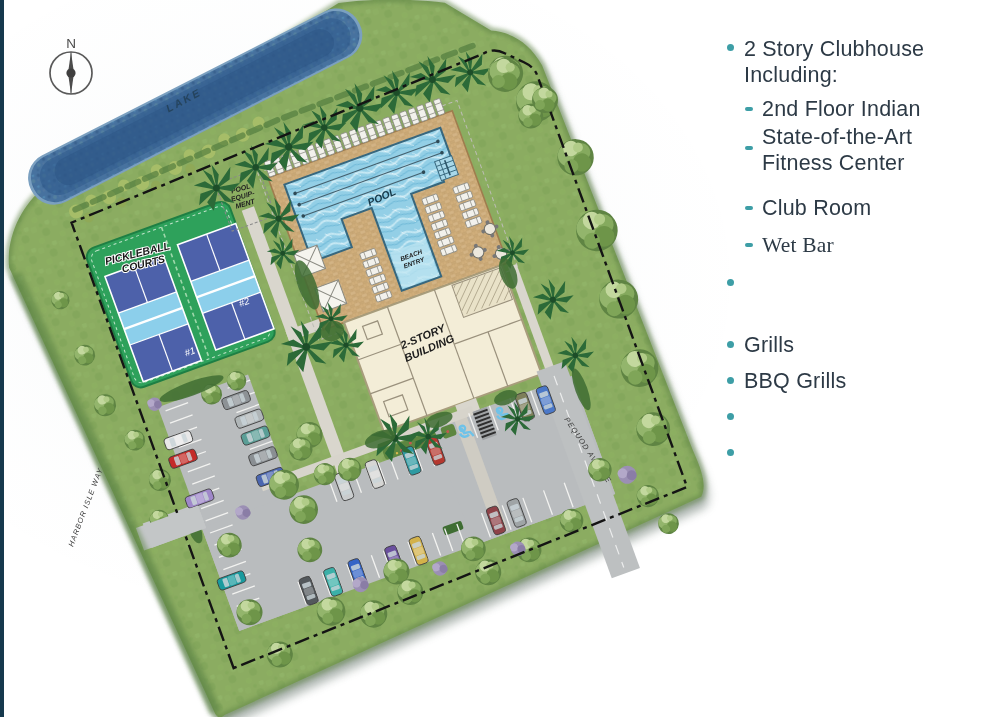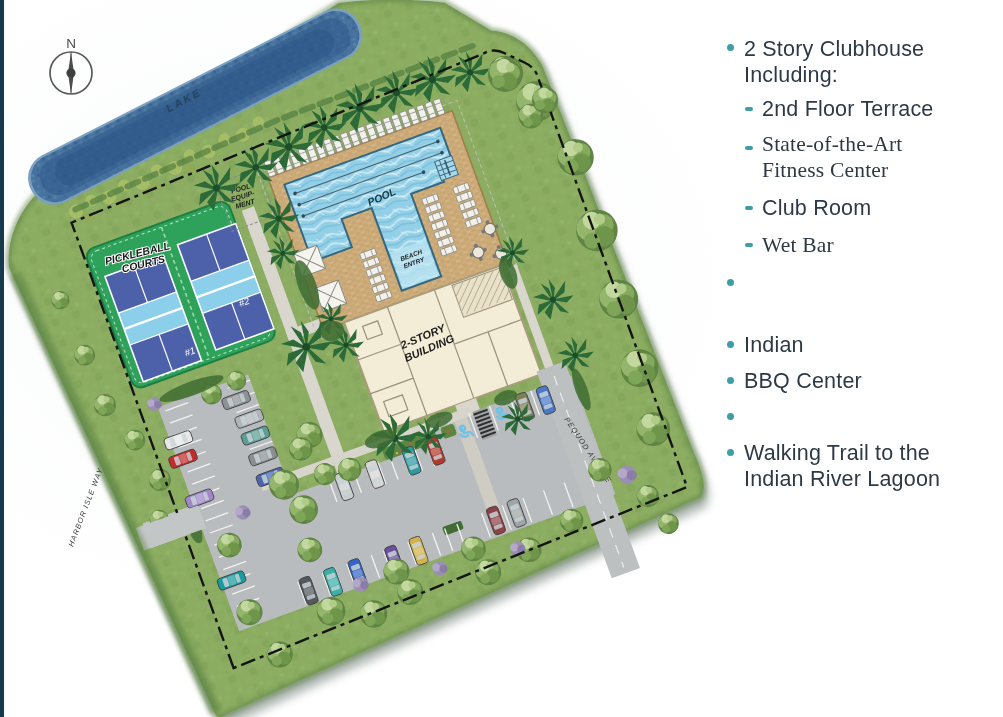--- a/index.html
+++ b/index.html
@@ -524,36 +524,35 @@
 </svg>
 
 <div style="position:absolute;left:0;top:0;width:4px;height:717px;background:#16394d;"></div>
 
 <div style="position:absolute;left:700px;top:0;width:303px;height:539px;">
 
   <div class="b1" style="left:27px;top:44px;"></div>
   <div class="amenity" style="left:44px;top:36px;">2 Story Clubhouse<br>Including:</div>
 
   <div class="b2" style="left:45px;top:107px;"></div>
-  <div class="amenity" style="left:62px;top:96px;">2nd Floor Terrace</div>
+  <div class="amenity" style="left:62px;top:96px;">2nd Floor Indian</div>
 
   <div class="b2" style="left:45px;top:146px;"></div>
-  <div class="amenity" style="left:62px;top:131px;font-family:Liberation Serif, serif;">State-of-the-Art<br>Fitness Center</div>
+  <div class="amenity" style="left:62px;top:124px;">State-of-the-Art<br>Fitness Center</div>
 
   <div class="b2" style="left:45px;top:206px;"></div>
   <div class="amenity" style="left:62px;top:195px;">Club Room</div>
 
   <div class="b2" style="left:45px;top:243px;"></div>
   <div class="amenity" style="left:62px;top:232px;font-family:Liberation Serif, serif;">Wet Bar</div>
 
   <div class="b1" style="left:27px;top:279px;"></div>
 
   <div class="b1" style="left:27px;top:341px;"></div>
-  <div class="amenity" style="left:44px;top:332px;">Indian</div>
+  <div class="amenity" style="left:44px;top:332px;">Grills</div>
 
   <div class="b1" style="left:27px;top:377px;"></div>
-  <div class="amenity" style="left:44px;top:368px;">BBQ Center</div>
+  <div class="amenity" style="left:44px;top:368px;">BBQ Grills</div>
 
   <div class="b1" style="left:27px;top:413px;"></div>
 
   <div class="b1" style="left:27px;top:449px;"></div>
-  <div class="amenity" style="left:44px;top:440px;">Walking Trail to the<br>Indian River Lagoon</div>
 </div>
 
 </body></html>

